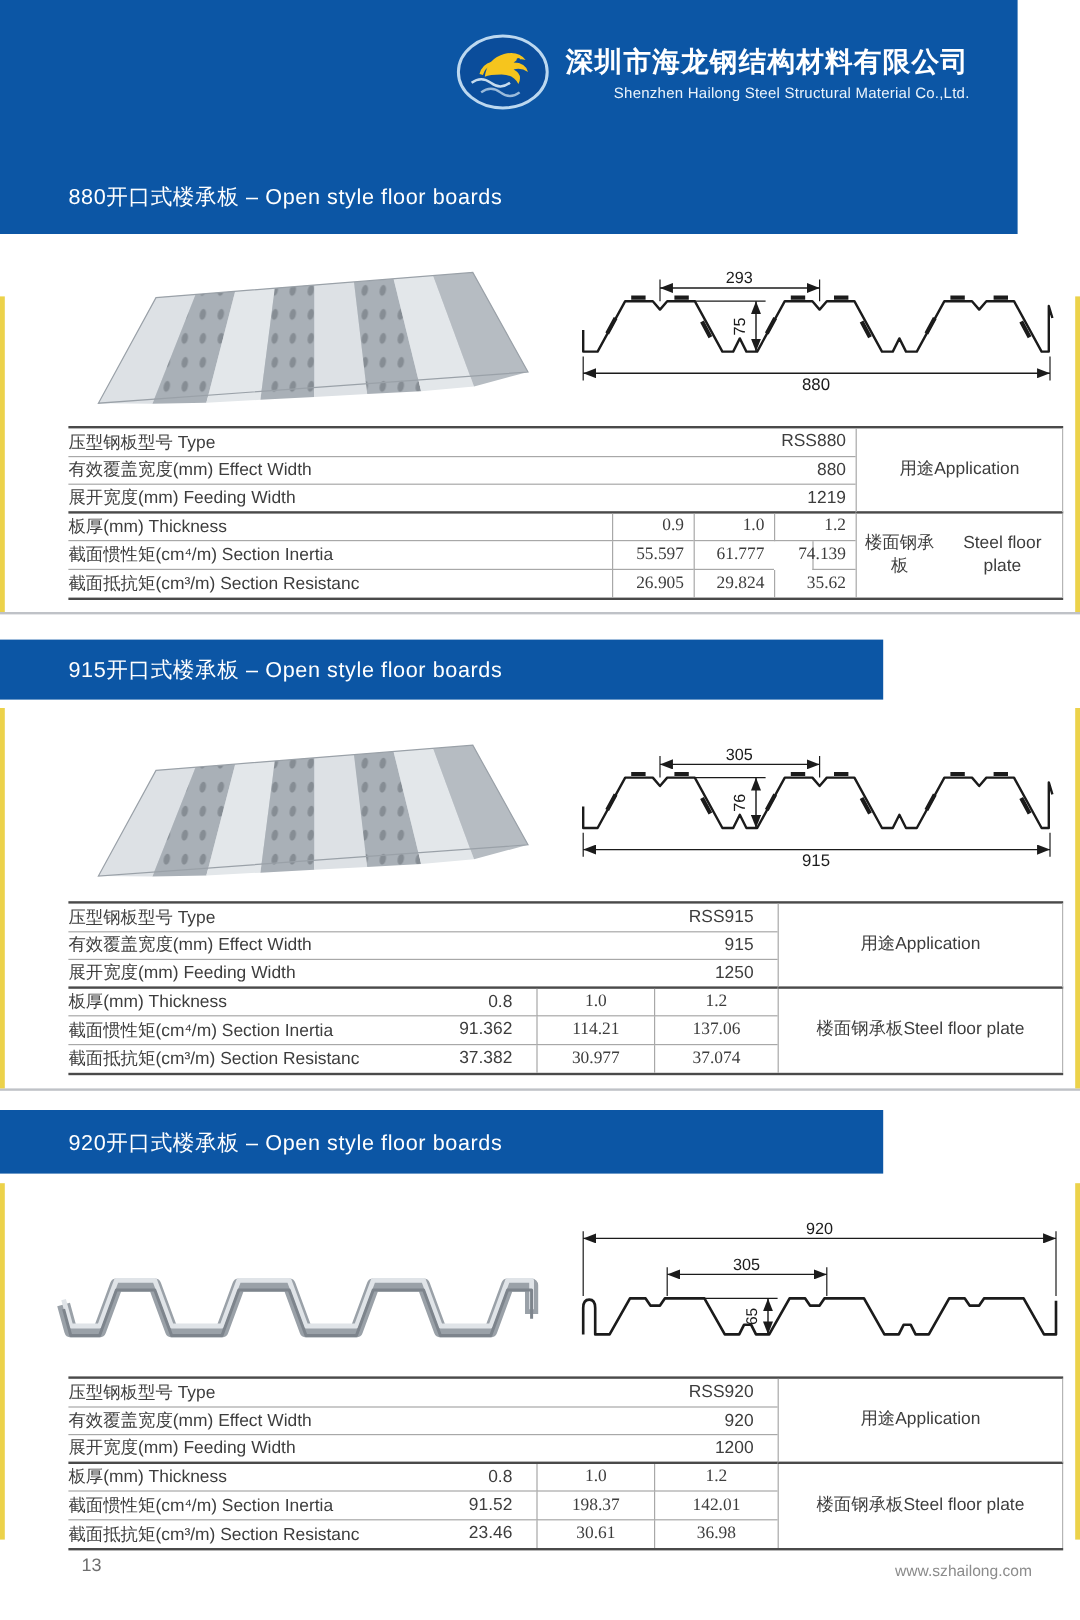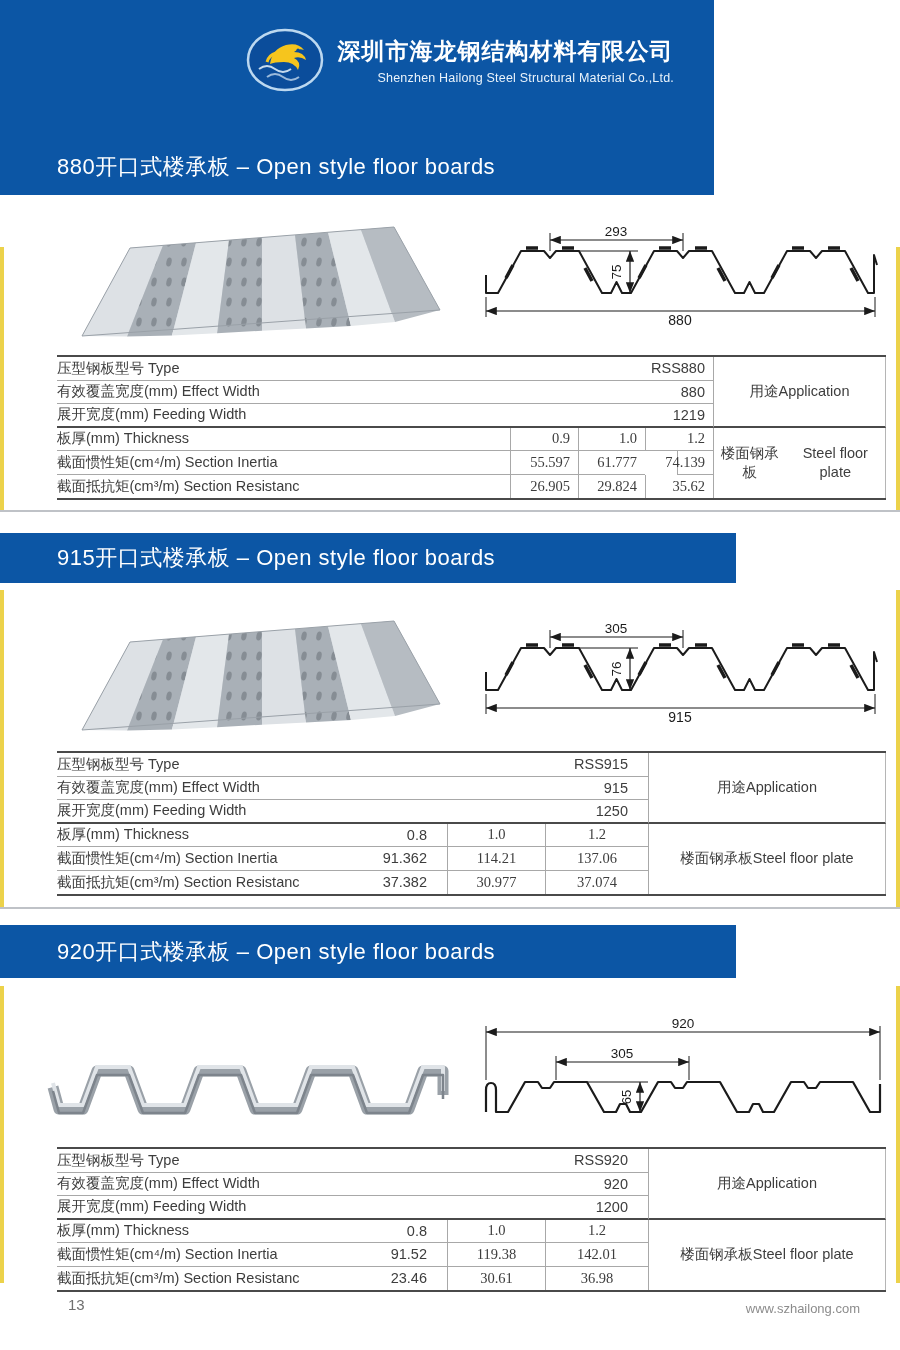--- a/index.html
+++ b/index.html
@@ -1,23 +1,23 @@
 <!DOCTYPE html>
 <html><head>
 <meta charset="utf-8">
 <style>
   html,body{margin:0;padding:0;background:#e9e9e9;}
   .page{position:relative;width:900px;height:1350px;background:#ffffff;overflow:hidden;
         font-family:"Liberation Sans","DejaVu Sans",sans-serif;color:#3d3d3d;margin:0 auto;}
   
-  .topbar{position:absolute;top:0;left:0;width:714px;height:195px;background:#0c56a5;}
+  .topbar{position:absolute;top:0;left:0;width:848px;height:195px;background:#0c56a5;}
   .brand{position:absolute;top:28px;right:40px;display:flex;align-items:center;gap:14px;}
   .brand-text .zh{color:#fff;font-size:23px;font-weight:bold;letter-spacing:1px;}
   .brand-text .en{color:#eaf3fb;font-size:12.5px;margin-top:4px;letter-spacing:.2px;margin-left:40px;}
-  .bar-title{position:absolute;left:57px;color:#ffffff;font-size:22px;letter-spacing:.5px;white-space:nowrap;}
+  .bar-title{position:absolute;left:57px;color:#ffffff;font-size:18px;letter-spacing:.5px;white-space:nowrap;}
   .topbar .bar-title{top:152px;}
   
   .bar{position:absolute;left:0;width:736px;background:#0c56a5;display:flex;align-items:center;z-index:5;}
   .bar .bar-title{position:static;padding-left:57px;}
   .bar.s2{top:533px;height:50px;}
   .bar.s3{top:925px;height:53px;}
   
   .edge{position:absolute;width:4px;background:#ecd24a;z-index:1;}
   .sep{position:absolute;left:0;width:900px;height:2px;background:#a9aeb4;opacity:.75;}
   
@@ -354,21 +354,21 @@
       </div>
     <div class="c app nb" style="grid-column:4;grid-row:4/7;">
       <span>楼面钢承板</span>
         <span>Steel floor plate</span>
     </div>
     <div class="c lv" style="grid-column:1;grid-row:5;">
       <span>截面惯性矩(cm⁴/m) Section Inertia</span>
       <span class="pv2">91.52</span>
     </div>
     <div class="c valc bl" style="grid-column:2;grid-row:5;">
-        <span>119.38</span>
+        <span>198.37</span>
       </div>
     <div class="c valc bl" style="grid-column:3;grid-row:5;">
         <span>142.01</span>
       </div>
     <div class="c lv nb" style="grid-column:1;grid-row:6;">
       <span>截面抵抗矩(cm³/m) Section Resistanc</span>
       <span class="pv2">23.46</span>
     </div>
     <div class="c valc bl nb" style="grid-column:2;grid-row:6;">
         <span>30.61</span>

